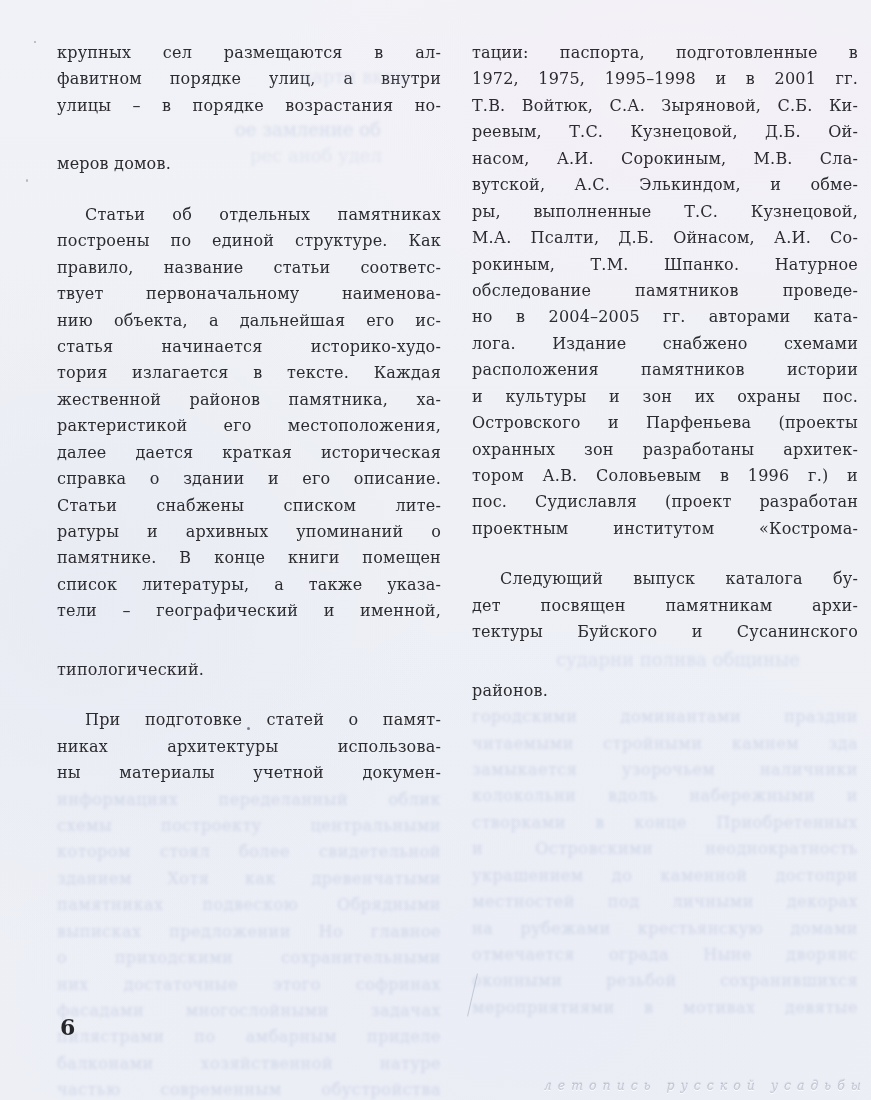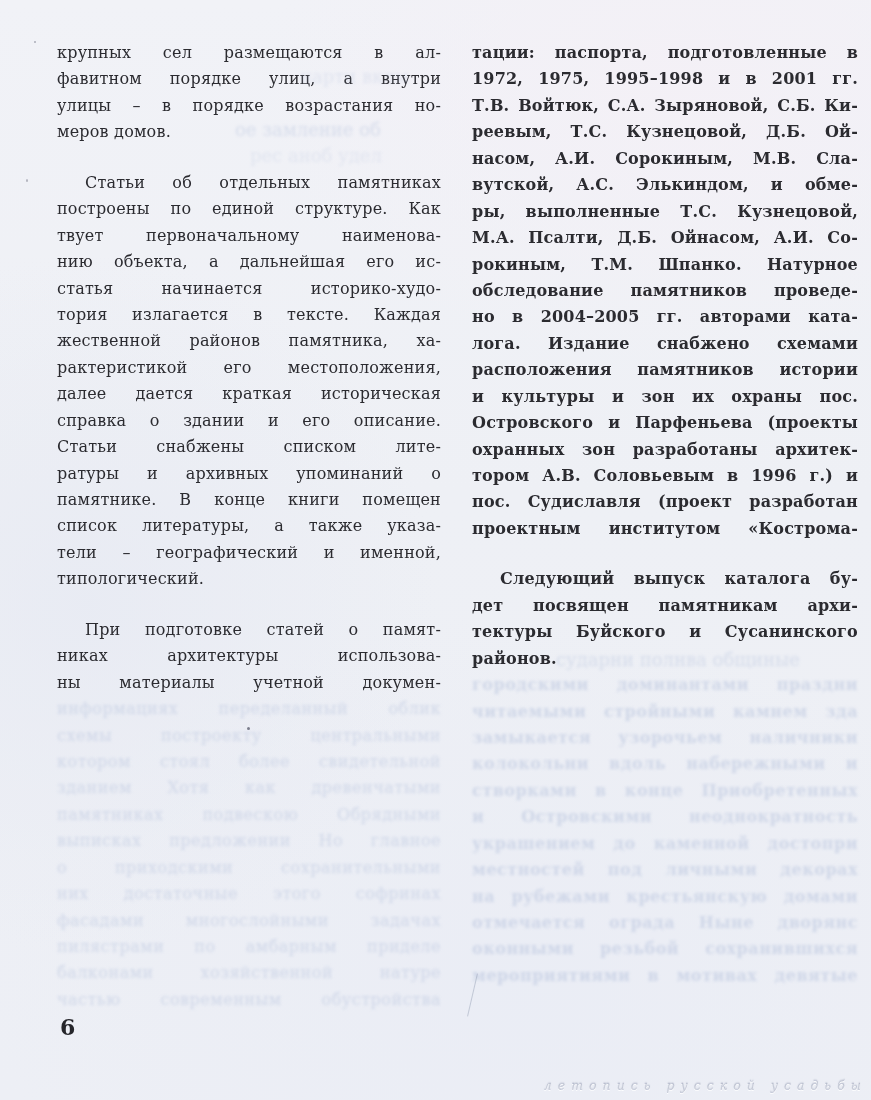--- a/index.html
+++ b/index.html
@@ -17,30 +17,30 @@
     color: #2b2b30;
   }
   .column {
     position: absolute;
     top: 40px;
     font-size: 16px;
     line-height: 26.45px;
     letter-spacing: 0.2px;
   }
   #col-left  { left: 57px;  width: 384px; }
-  #col-right { left: 472px; width: 386px; font-weight: bold; }
+  #col-right { left: 472px; width: 386px; }
   .paragraph { margin: 0; }
   .line {
     text-align: justify;
     text-align-last: justify;
     max-height: 26.45px;
     overflow: hidden;
     white-space: normal;
   }
-  .line.para-end { text-align-last: left; }
+  .line.para-end { text-align-last: left; margin-top: 32px; }
   .line.first-line { text-indent: 28px; margin-top: 24px; }
   .line.bleed {
     color: #b7c3dd;
     opacity: 0.55;
     filter: blur(1.4px);
     letter-spacing: 0.5px;
   }
   .bleed-frag {
     position: absolute;
     font-size: 18px;
@@ -92,20 +92,21 @@
   <div id="col-left" class="column">
       <div class="paragraph">
         <div class="line">крупных сел размещаются в ал-</div>
         <div class="line">фавитном порядке улиц, а внутри</div>
         <div class="line">улицы – в порядке возрастания но-</div>
         <div class="line para-end">меров домов.</div>
       </div>
       <div class="paragraph">
         <div class="line first-line">Статьи об отдельных памятниках</div>
         <div class="line">построены по единой структуре. Как</div>
+        <div class="line">правило, название статьи соответс-</div>
         <div class="line">твует первоначальному наименова-</div>
         <div class="line">нию объекта, а дальнейшая его ис-</div>
         <div class="line">статья начинается историко-худо-</div>
         <div class="line">тория излагается в тексте. Каждая</div>
         <div class="line">жественной районов памятника, ха-</div>
         <div class="line">рактеристикой его местоположения,</div>
         <div class="line">далее дается краткая историческая</div>
         <div class="line">справка о здании и его описание.</div>
         <div class="line">Статьи снабжены списком лите-</div>
         <div class="line">ратуры и архивных упоминаний о</div>

